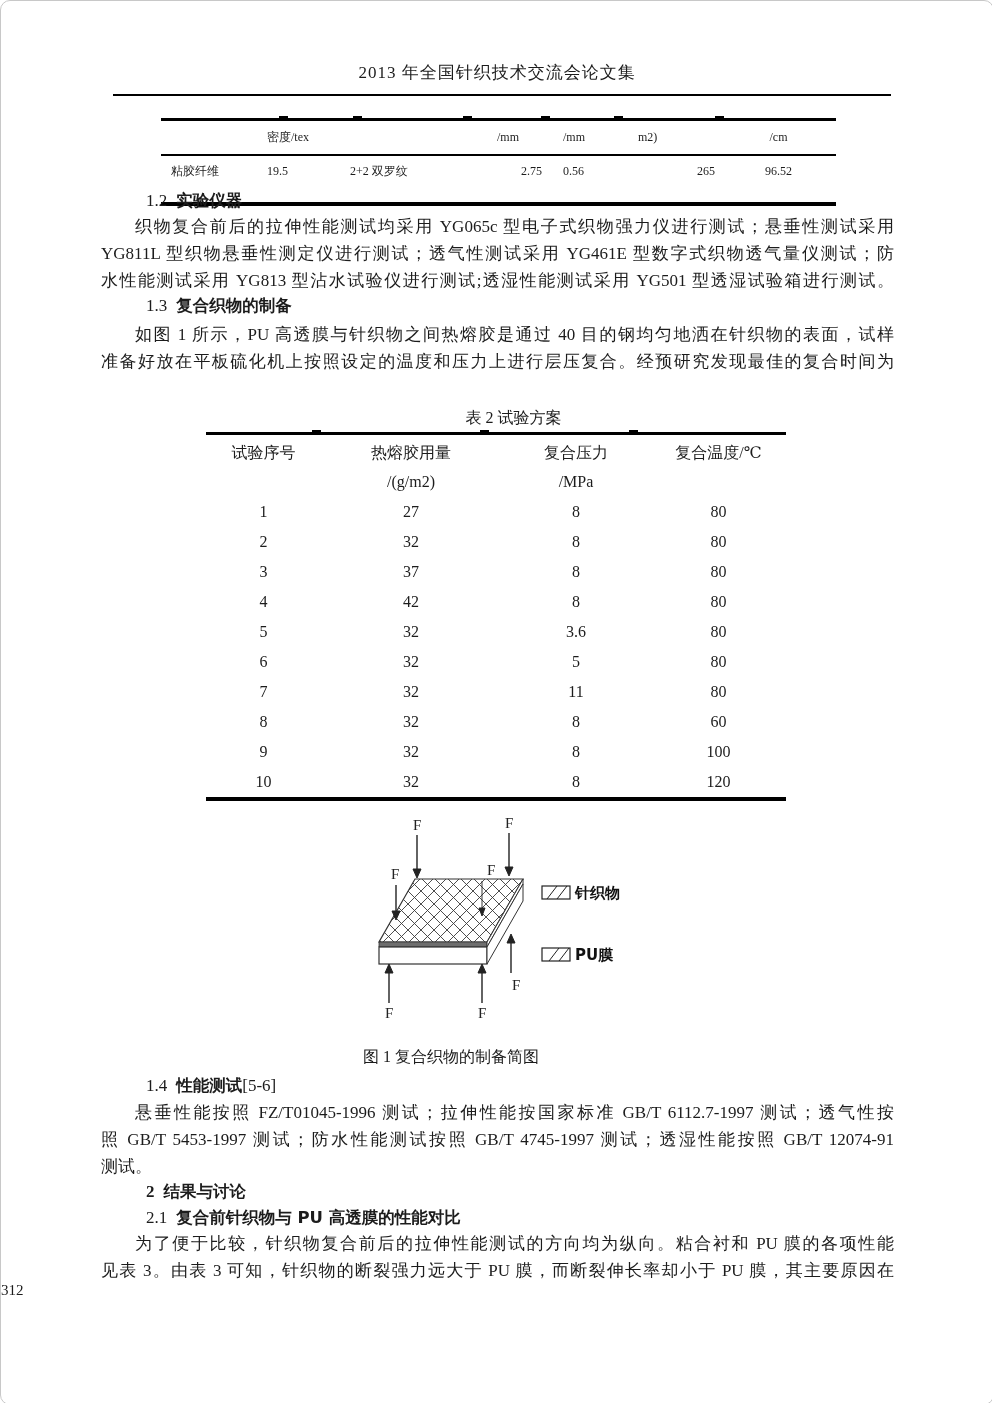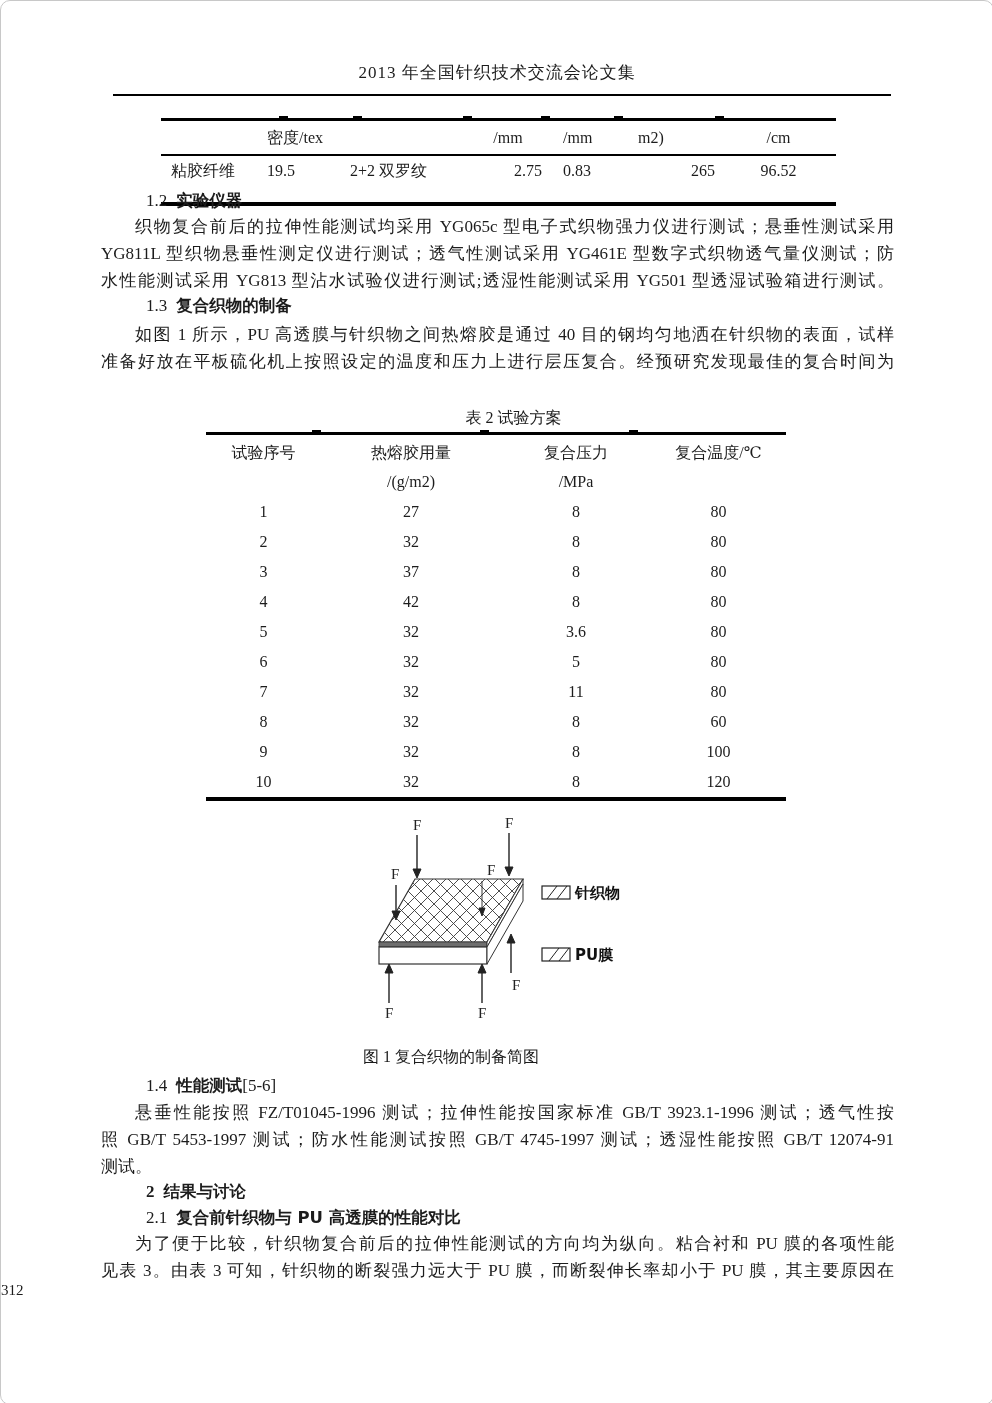--- a/index.html
+++ b/index.html
@@ -5,21 +5,21 @@
   html,body{margin:0;padding:0;background:#fff;}
   .page{position:relative;width:992px;height:1403px;background:#fff;border:1px solid #c8c8c8;
         border-radius:10px;overflow:hidden;color:#1c1c1c;
         font-family:"Liberation Serif","DejaVu Serif",serif;}
   .abs{position:absolute;}
   
   .hdr-title{top:60px;left:0;width:992px;text-align:center;font-size:17px;letter-spacing:1px;}
   .hdr-rule{top:93px;left:112px;width:778px;height:2px;background:#000;}
   
   .t1{top:117px;left:160px;width:675px;border-top:3px solid #000;border-bottom:4px solid #000;}
-  .t1 .grid{display:grid;grid-template-columns:95px 82px 120px 100px 78px 85px 115px;font-size:16px;}
+  .t1 .grid{display:grid;grid-template-columns:95px 82px 120px 100px 78px 85px 115px;font-size:12px;}
   .t1 .head{height:33px;line-height:33px;border-bottom:2px solid #000;}
   .t1 .body{height:46px;line-height:30px;}
   .t1 .c{white-space:nowrap;overflow:hidden;}
   .t1 .head .c2{padding-left:11px;}
   .t1 .head .c4{text-align:center;}
   .t1 .head .c5{padding-left:5px;}
   .t1 .head .c6{padding-left:2px;}
   .t1 .head .c7{text-align:center;}
   .t1 .body .c1{padding-left:10px;}
   .t1 .body .c2{padding-left:11px;}
@@ -76,21 +76,21 @@
       <div class="c c4">/mm</div>
       <div class="c c5">/mm</div>
       <div class="c c6">m2)</div>
       <div class="c c7">/cm</div>
     </div>
     <div class="grid body">
       <div class="c c1">粘胶纤维</div>
       <div class="c c2">19.5</div>
       <div class="c c3">2+2 双罗纹</div>
       <div class="c c4">2.75</div>
-      <div class="c c5">0.83</div>
+      <div class="c c5">0.56</div>
       <div class="c c6">265</div>
       <div class="c c7">96.52</div>
     </div>
   </div>
 
   <div class="abs hsec" style="top:189px">
     <span class="hnum">1.2</span><span class="htitle">实验仪器</span>
   </div>
   <div class="abs para" style="top:212px">
       <div class="pline pl-just pl-first">织物复合前后的拉伸性能测试均采用 YG065c 型电子式织物强力仪进行测试；悬垂性测试采用</div>
@@ -244,21 +244,21 @@
         <text class="leg" x="206" y="147">PU膜</text>
       </g>
     </svg>
   </div>
   <div class="abs figcap">图 1  复合织物的制备简图</div>
 
   <div class="abs hsec" style="top:1074px">
     <span class="hnum">1.4</span><span class="htitle">性能测试</span><span class="href">[5-6]</span>
   </div>
   <div class="abs para" style="top:1098px">
-      <div class="pline pl-just pl-first">悬垂性能按照 FZ/T01045-1996 测试；拉伸性能按国家标准 GB/T 3923.1-1996 测试；透气性按</div>
+      <div class="pline pl-just pl-first">悬垂性能按照 FZ/T01045-1996 测试；拉伸性能按国家标准 GB/T 6112.7-1997 测试；透气性按</div>
       <div class="pline pl-just">照 GB/T 5453-1997 测试；防水性能测试按照 GB/T 4745-1997 测试；透湿性能按照 GB/T 12074-91</div>
       <div class="pline pl-left">测试。</div>
     </div>
 
   <div class="abs hsec" style="top:1180px">
     <span class="hnum b">2</span><span class="htitle">结果与讨论</span>
   </div>
 
   <div class="abs hsec" style="top:1206px">
     <span class="hnum">2.1</span><span class="htitle">复合前针织物与 PU 高透膜的性能对比</span>

